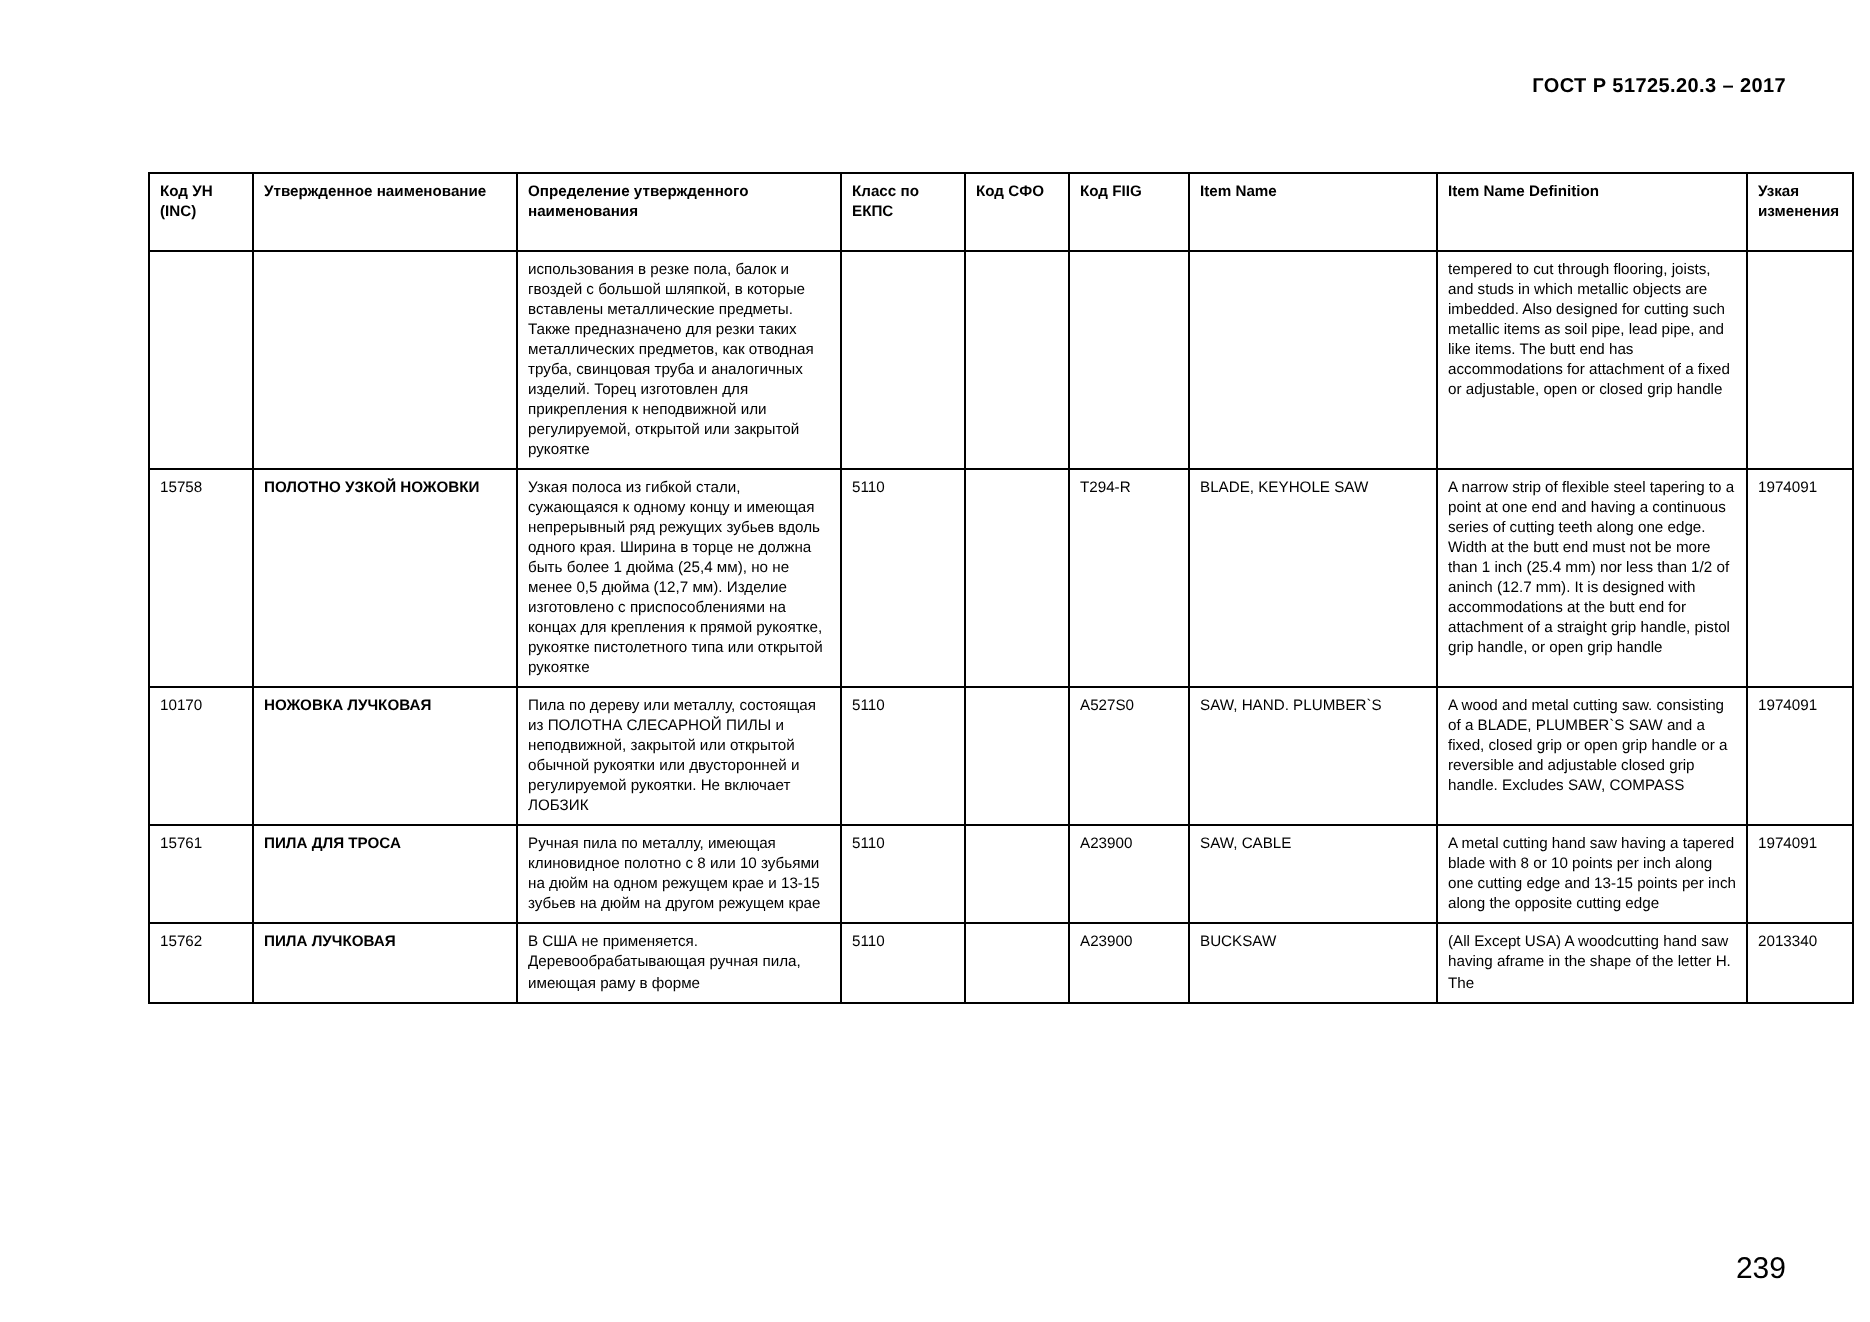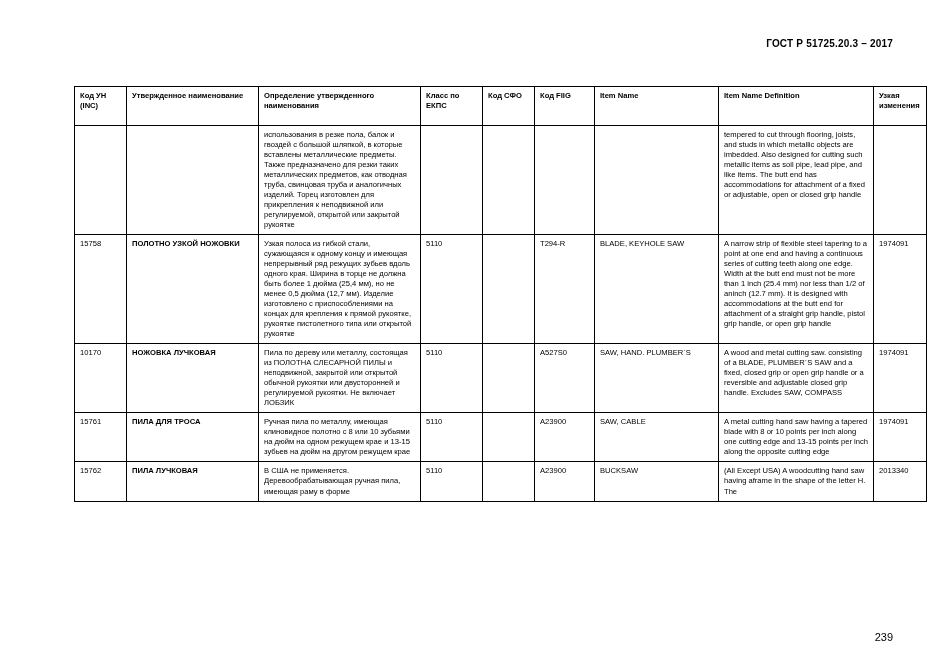--- a/index.html
+++ b/index.html
@@ -26,21 +26,21 @@
     top: 38px;
     right: 42px;
     font-size: 10px;
     font-weight: bold;
     letter-spacing: 0.2px;
   }
   .page-number {
     position: absolute;
     bottom: 18px;
     right: 42px;
-    font-size: 11px;
+    font-size: 15px;
   }
   table.gost {
     position: absolute;
     top: 86px;
     left: 42px;
     width: 852px;
     border-collapse: collapse;
     table-layout: fixed;
     margin-left: 32px;
   }

